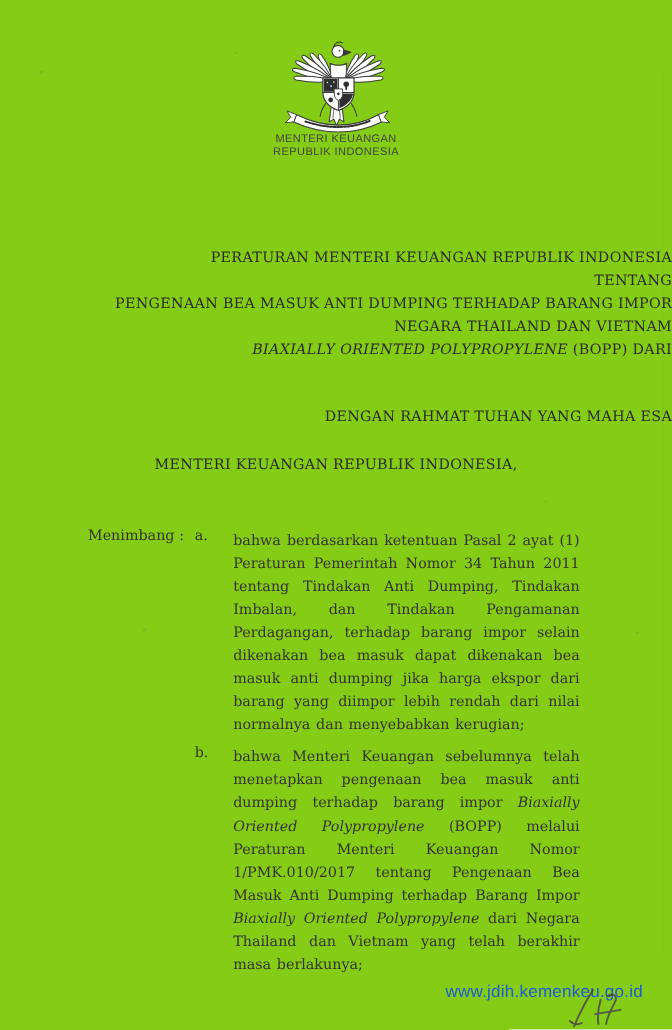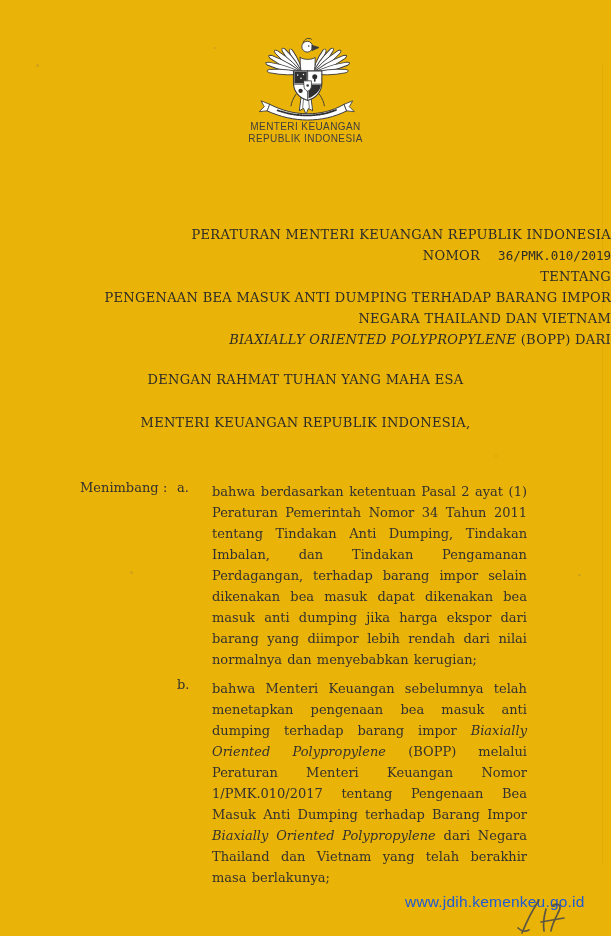--- a/index.html
+++ b/index.html
@@ -1,19 +1,19 @@
 <!DOCTYPE html>
 <html><head>
 <meta charset="utf-8">
 <style>
   html,body{margin:0;padding:0;background:#ffffff;}
   .page{
     position:relative;
     width:611px;height:936px;
-    background:#eab308;
+    background:#84cc16;
     overflow:hidden;
     font-family:"DejaVu Serif","Liberation Serif",serif;
     color:#34322f;
   }
   
   .masthead{position:absolute;top:34px;left:0;right:0;text-align:center;}
   .masthead svg{display:block;margin:0 auto;}
   .ministry-line{
     font-family:"Liberation Sans","DejaVu Sans",sans-serif;
     font-size:10px;line-height:12px;letter-spacing:.4px;color:#403f3d;
@@ -29,21 +29,21 @@
     letter-spacing:.3px;color:#2c2b29;
   }
   .nomor-value{
     font-family:"DejaVu Sans Mono","Liberation Mono",monospace;
     font-size:12.5px;letter-spacing:0;margin-left:18px;
   }
   .grace,.authority{
     position:absolute;left:0;right:0;text-align:center;
     font-size:13px;letter-spacing:.3px;color:#2c2b29;
   }
-  .grace{top:372px;}
+  .grace{top:372px;text-align:right;}
   .authority{top:415px;}
   
   .menimbang{
     position:absolute;top:477px;left:80px;width:451px;
     display:grid;grid-template-columns:83px 14px 31px 323px;
     font-size:13px;line-height:21px;color:#34322f;
   }
   .m-label,.m-colon,.m-letter{white-space:nowrap;}
   .m-text{
     margin:4px;text-align:justify;word-spacing:1px;
@@ -121,21 +121,20 @@
         <path d="M106,84 L116,80 L112,87 L118,93 L109,92 Z" stroke-width="1"></path>
         <path d="M26,91.5 C40,96 50,97.5 61,97.5 C73,97.5 85,95.5 96,91" fill="none" stroke="#2f2f2f" stroke-width="2.2" stroke-dasharray="2.2,1.7"></path>
       </g>
     </svg>
     <div class="ministry-line">MENTERI KEUANGAN</div>
     <div class="ministry-line">REPUBLIK INDONESIA</div>
   </div>
 
   <div class="title-block">
     <div class="title-line">PERATURAN MENTERI KEUANGAN REPUBLIK INDONESIA</div>
-    <div class="title-line"><span>NOMOR</span><span class="nomor-value">36/PMK.010/2019</span></div>
     <div class="title-line">TENTANG</div>
     <div class="title-line">PENGENAAN BEA MASUK ANTI DUMPING TERHADAP BARANG IMPOR</div>
     <div class="title-line">NEGARA THAILAND DAN VIETNAM</div>
     <div class="title-line"><em>BIAXIALLY ORIENTED POLYPROPYLENE</em><span> (BOPP) DARI</span></div>
   </div>
 
   <div class="grace">DENGAN RAHMAT TUHAN YANG MAHA ESA</div>
   <div class="authority">MENTERI KEUANGAN REPUBLIK INDONESIA,</div>
 
   <div class="menimbang">

